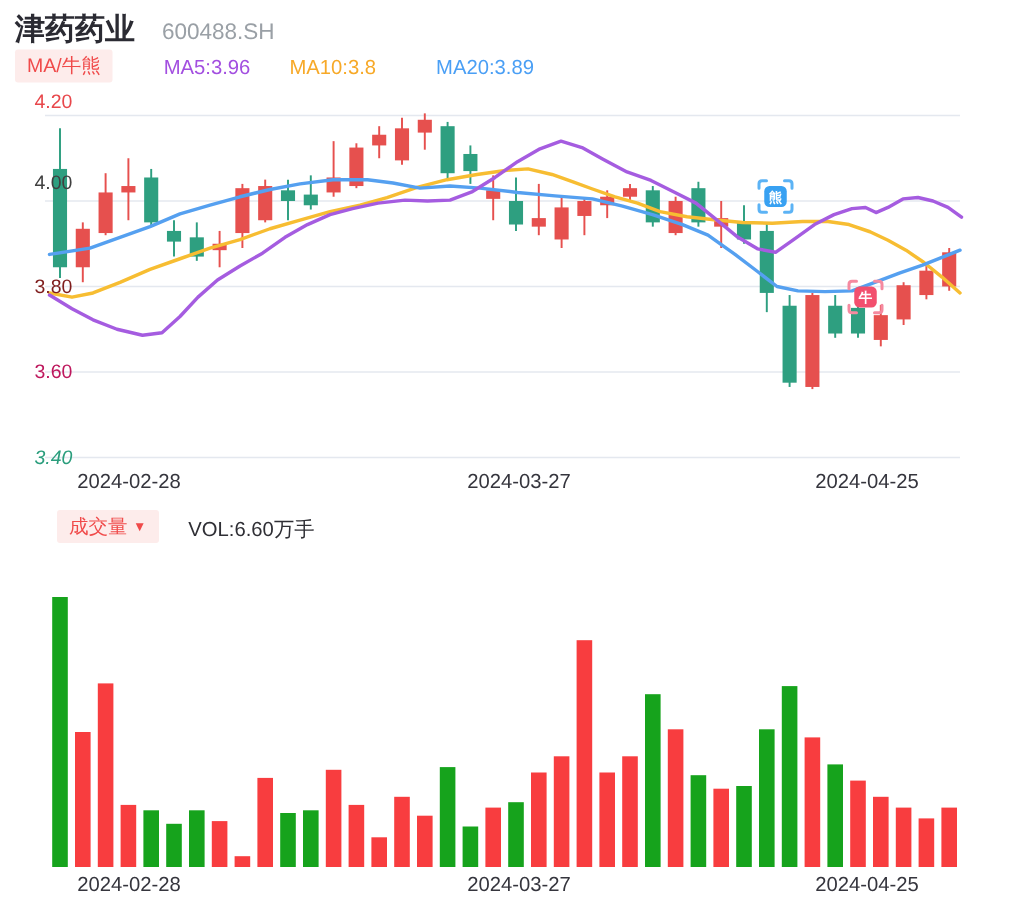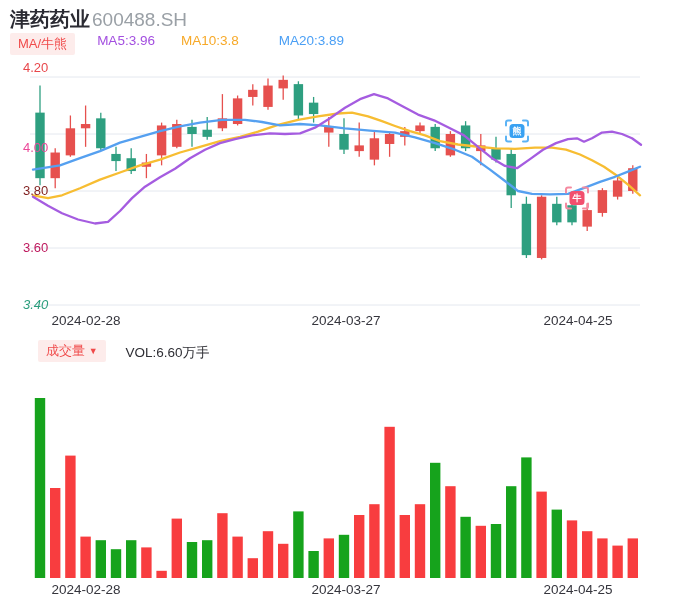--- a/index.html
+++ b/index.html
@@ -1,21 +1,21 @@
 <!DOCTYPE html>
 <html><head>
 <meta charset="utf-8">
 <style>
   html,body{margin:0;padding:0;background:#fff;}
   .app{position:relative;width:686px;height:606px;background:#ffffff;overflow:hidden;
        font-family:"Liberation Sans","DejaVu Sans",sans-serif;}
   .header{position:absolute;top:6px;left:10px;white-space:nowrap;}
   .title{font-size:20px;font-weight:bold;color:#2b2b33;text-align:right;}
-  .code{font-size:19px;color:#9aa0a6;margin-left:2px;}
-  .legend{position:absolute;top:33px;left:10px;display:flex;align-items:flex-start;gap:22px;font-size:13.5px;}
+  .code{font-size:15px;color:#9aa0a6;margin-left:18px;}
+  .legend{position:absolute;top:33px;left:10px;display:flex;align-items:center;gap:34px;font-size:13.5px;}
   .chip{background:#fdeceb;color:#f04a4a;padding:2px 8px;border-radius:2px;font-size:13px;white-space:nowrap;}
   .legend-item{white-space:nowrap;}
   #chart{position:absolute;top:0;left:0;}
   .price-label{position:absolute;left:23px;font-size:13px;line-height:15px;background:transparent;}
   .date-label{position:absolute;transform:translateX(-50%);font-size:13.5px;color:#35353d;white-space:nowrap;}
   .vol-row{position:absolute;top:340px;left:38px;display:flex;align-items:flex-end;gap:20px;}
   .vol-chip .arr{font-size:9px;position:relative;top:-1px;}
   .vol-label{font-size:13.5px;color:#2f2f35;}
 </style>
 </head>
@@ -253,21 +253,21 @@
     <span class="title">津药药业</span><span class="code">600488.SH</span>
   </div>
 
   <div class="legend">
     <span class="chip">MA/牛熊</span>
     <span id="legend-items"><span class="legend-item" style="color: rgb(163, 79, 224); margin-right: 26px;">MA5:3.96</span><span class="legend-item" style="color: rgb(247, 169, 40); margin-right: 40px;">MA10:3.8</span><span class="legend-item" style="color: rgb(74, 159, 245); margin-right: 26px;">MA20:3.89</span></span>
   </div>
 
   <div id="price-labels">
       <div class="price-label" style="top: 60px; color: rgb(232, 71, 75);">4.20</div>
-      <div class="price-label" style="top: 140px; color: #ec4899;">4.00</div>
+      <div class="price-label" style="top: 114px; color: #404040;">4.00</div>
       <div class="price-label" style="top: 183px; color: #7f1d1d;">3.80</div>
       <div class="price-label" style="top: 240px; color: #be185d;">3.60</div>
       <div class="price-label" style="top: 297px; color: rgb(43, 158, 125); font-style: italic;">3.40</div>
     </div>
   <div id="dates-top">
       <div class="date-label" style="top: 313px; left: 86px;">2024-02-28</div>
       <div class="date-label" style="top: 313px; left: 346px;">2024-03-27</div>
       <div class="date-label" style="top: 313px; left: 578px;">2024-04-25</div>
     </div>
 

